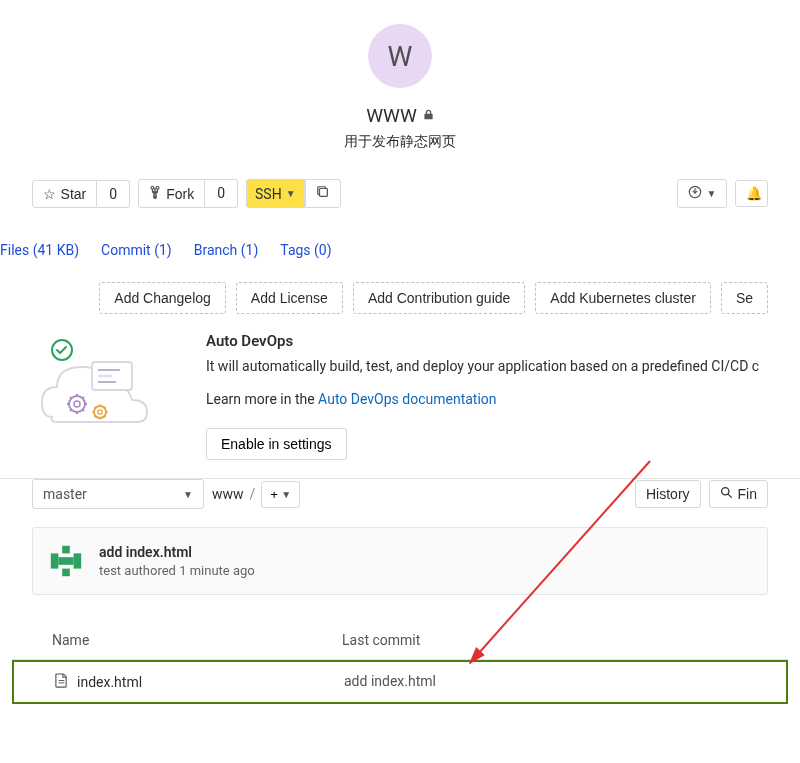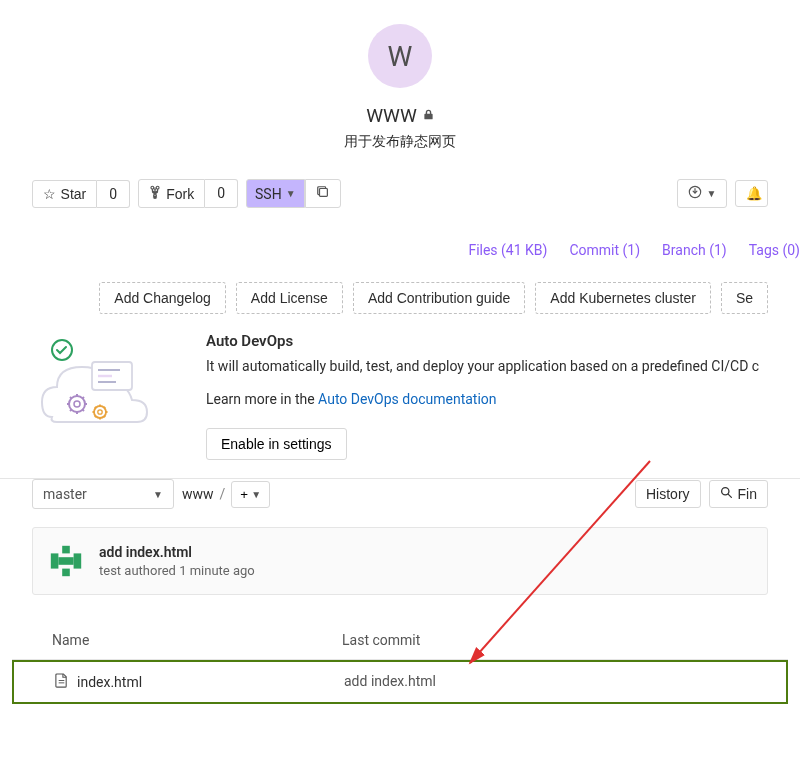--- a/index.html
+++ b/index.html
@@ -37,39 +37,39 @@
   .btn-group { display: inline-flex; }
   .btn-group .btn:first-child { border-top-right-radius: 0; border-bottom-right-radius: 0; }
   .btn-group .count {
     border: 1px solid #d8d8d8; border-left: none;
     padding: 5px 12px; border-radius: 0 3px 3px 0;
     font-size: 14px; background: #fff;
   }
   .clone-group { display: inline-flex; flex: 1; }
   .clone-group .proto {
     border: 1px solid #d8d8d8; border-radius: 3px 0 0 3px;
-    padding: 5px 8px; display: flex; align-items: center; gap: 4px; background: #c4b5fd;
+    padding: 5px 8px; display: flex; align-items: center; gap: 4px; background: #fde047;
     font-size: 14px;
   }
   .clone-group input {
     border: 1px solid #d8d8d8; border-left: none; border-right: none;
     padding: 5px 8px; font-family: monospace; font-size: 13px;
     flex: 1; min-width: 0;
   }
   .clone-group .copy {
     border: 1px solid #d8d8d8; border-radius: 0 3px 3px 0;
     padding: 5px 10px; background: #fff; cursor: pointer;
   }
   .icon-btn {
     border: 1px solid #d8d8d8; border-radius: 3px; padding: 5px 10px;
     background: #fff; cursor: pointer; display: inline-flex; align-items: center; gap: 4px;
   }
   .stats {
-    text-align: center; padding: 14px 0; color: #8b5cf6;
-    display: flex; justify-content: flex-end; gap: 22px; font-size: 14px;
+    text-align: center; padding: 14px 0; color: #1d4ed8;
+    display: flex; justify-content: flex-start; gap: 22px; font-size: 14px;
   }
   .stats span { cursor: pointer; }
   .add-buttons { display: flex; gap: 10px; justify-content: flex-end; padding: 10px 32px 18px; }
   .dashed-btn {
     border: 1px dashed #c0c0c0; background: #fff; padding: 7px 14px;
     border-radius: 3px; cursor: pointer; font-size: 14px; color: #2e2e2e;
   }
   .devops {
     display: flex; gap: 24px; padding: 0 32px 18px;
     border-bottom: 1px solid #e5e5e5; 
@@ -83,21 +83,21 @@
   .enable-btn {
     border: 1px solid #d8d8d8; background: #fff; padding: 7px 14px;
     border-radius: 3px; cursor: pointer; font-size: 14px; margin-top: 6px;
   }
   .tree-controls {
     display: flex; align-items: center; gap: 8px; padding: 0 32px;
   }
   .branch-select {
     border: 1px solid #d8d8d8; border-radius: 3px; padding: 6px 10px;
     display: flex; align-items: center; justify-content: space-between;
-    width: 142px; cursor: pointer; font-size: 14px; color: #555;
+    width: 172px; cursor: pointer; font-size: 14px; color: #555;
   }
   .breadcrumb { display: flex; align-items: center; gap: 6px; font-size: 14px; }
   .breadcrumb .sep { color: #888; }
   .plus-btn {
     border: 1px solid #d8d8d8; border-radius: 3px; padding: 5px 8px;
     background: #fff; cursor: pointer; display: flex; align-items: center; gap: 3px;
   }
   .spacer { flex: 1; }
   .commit-panel {
     margin: 18px 32px 0; background: #fafafa; border: 1px solid #e5e5e5;

